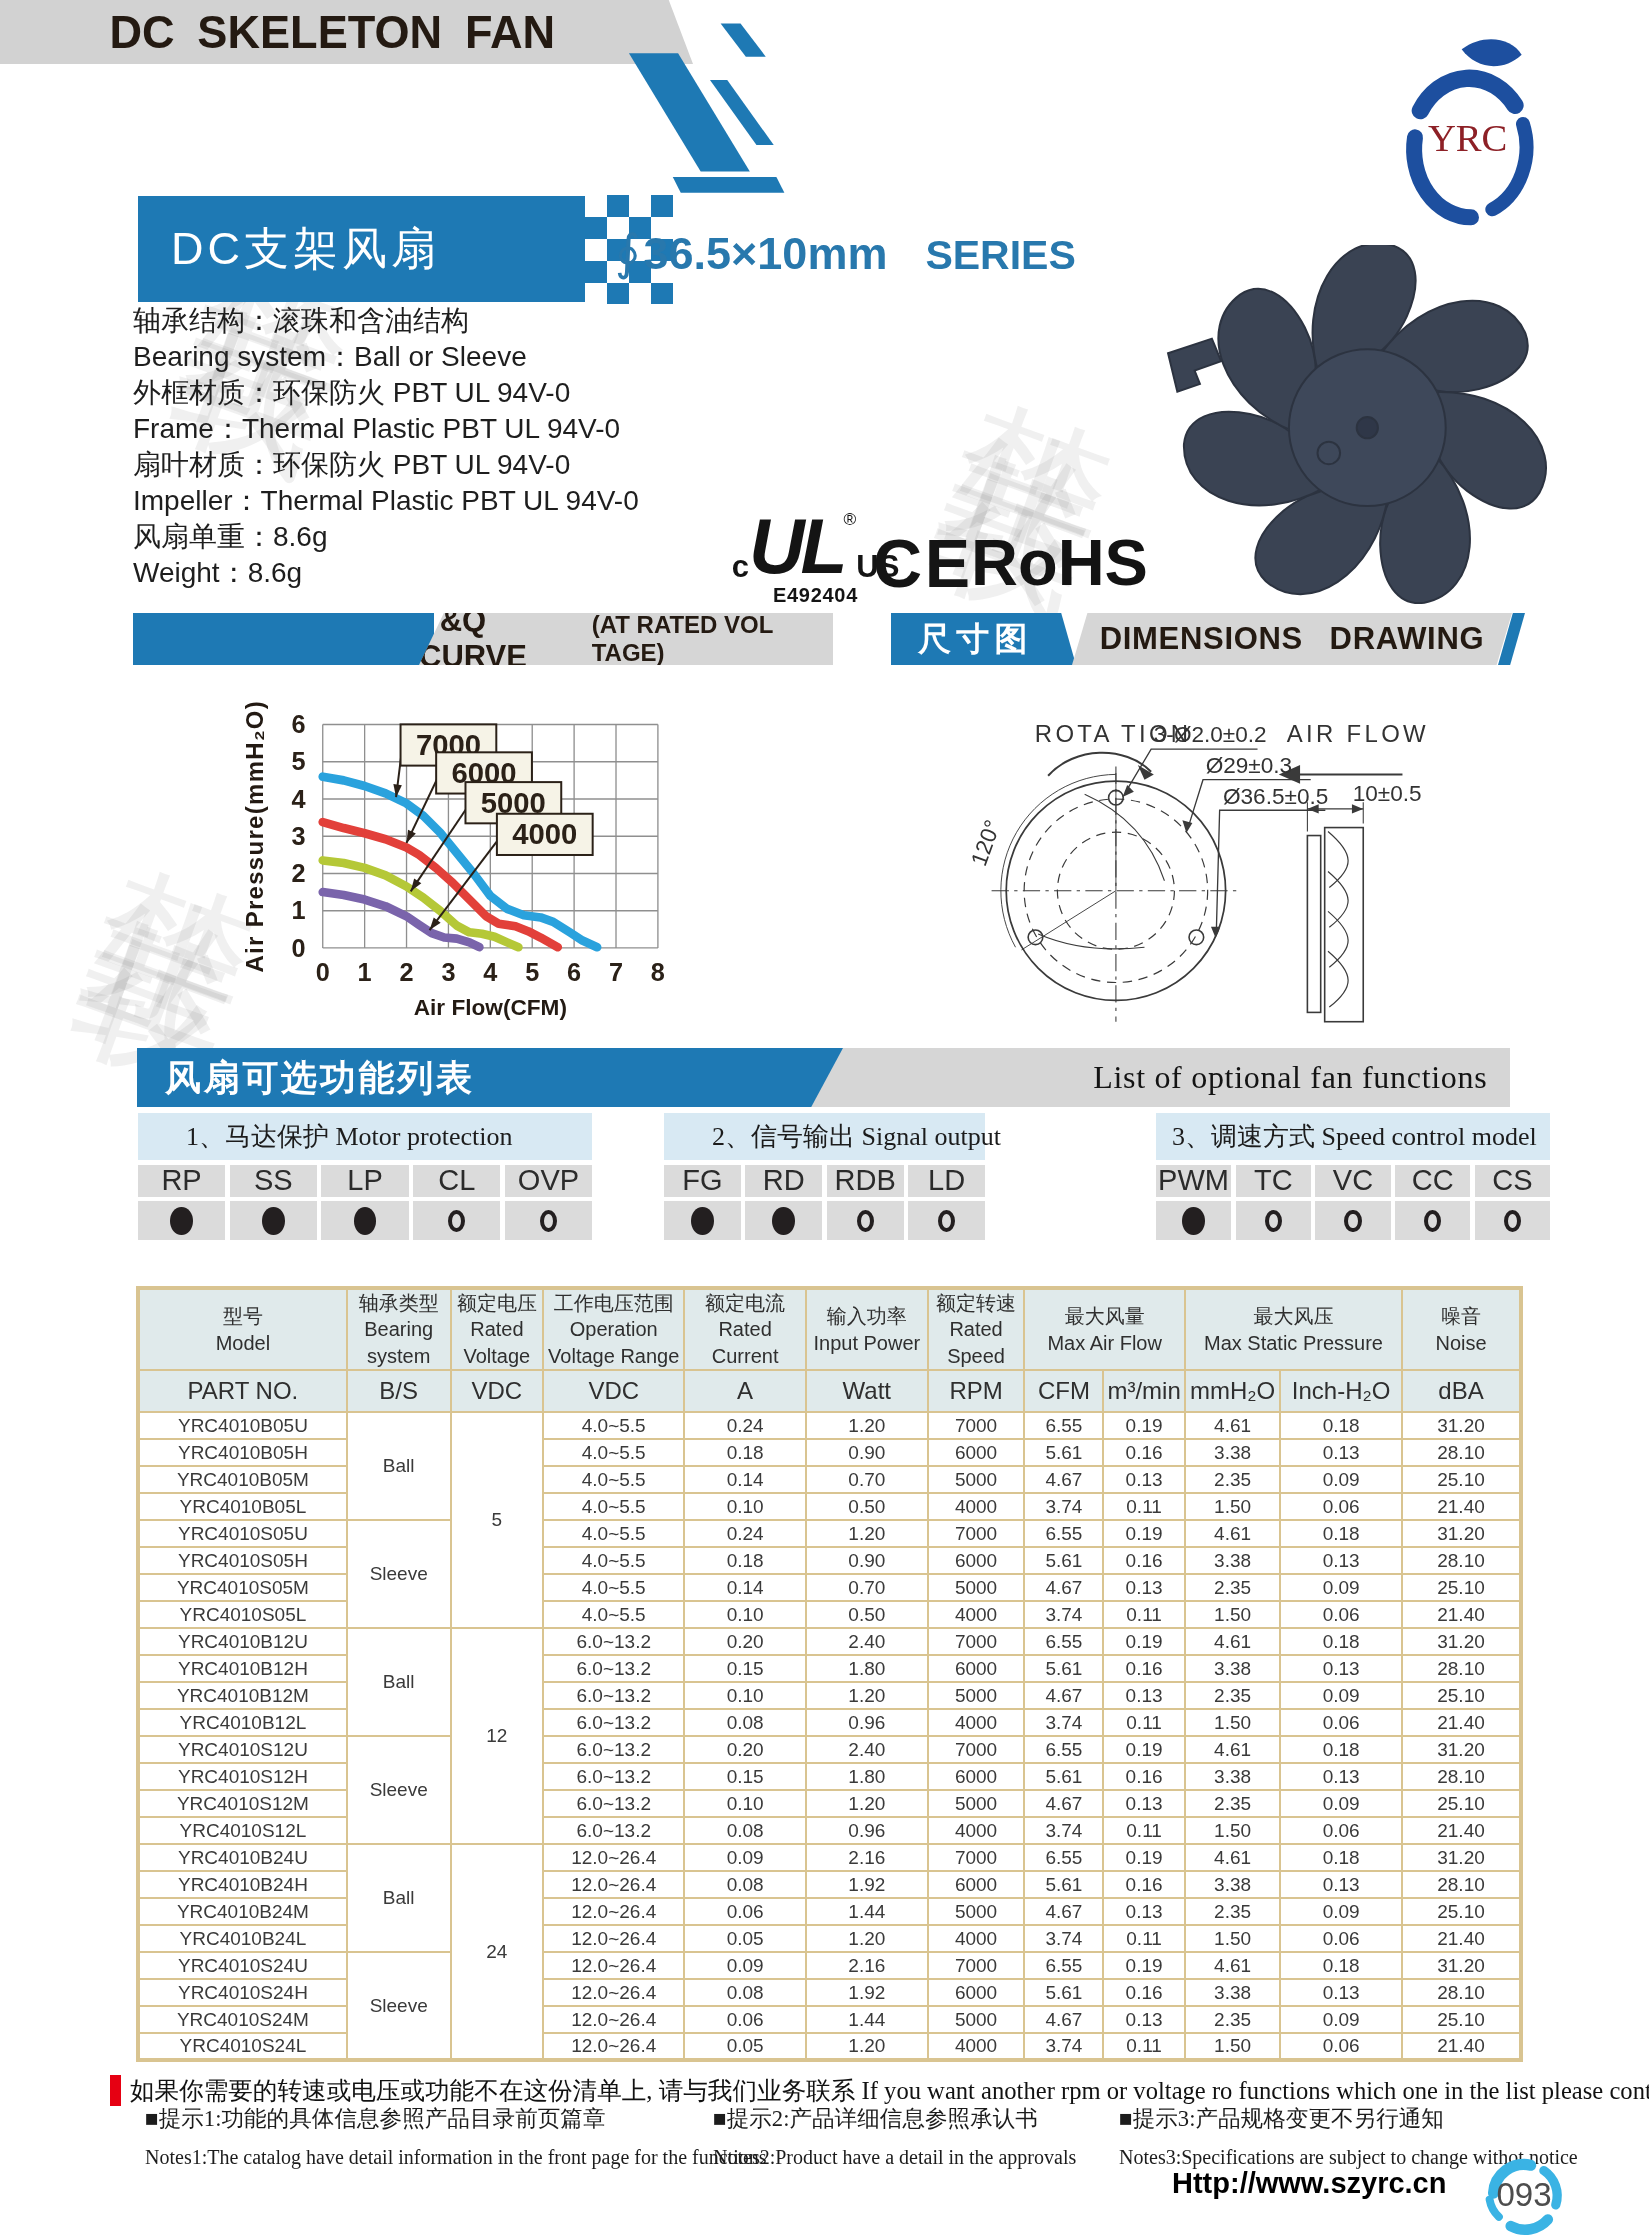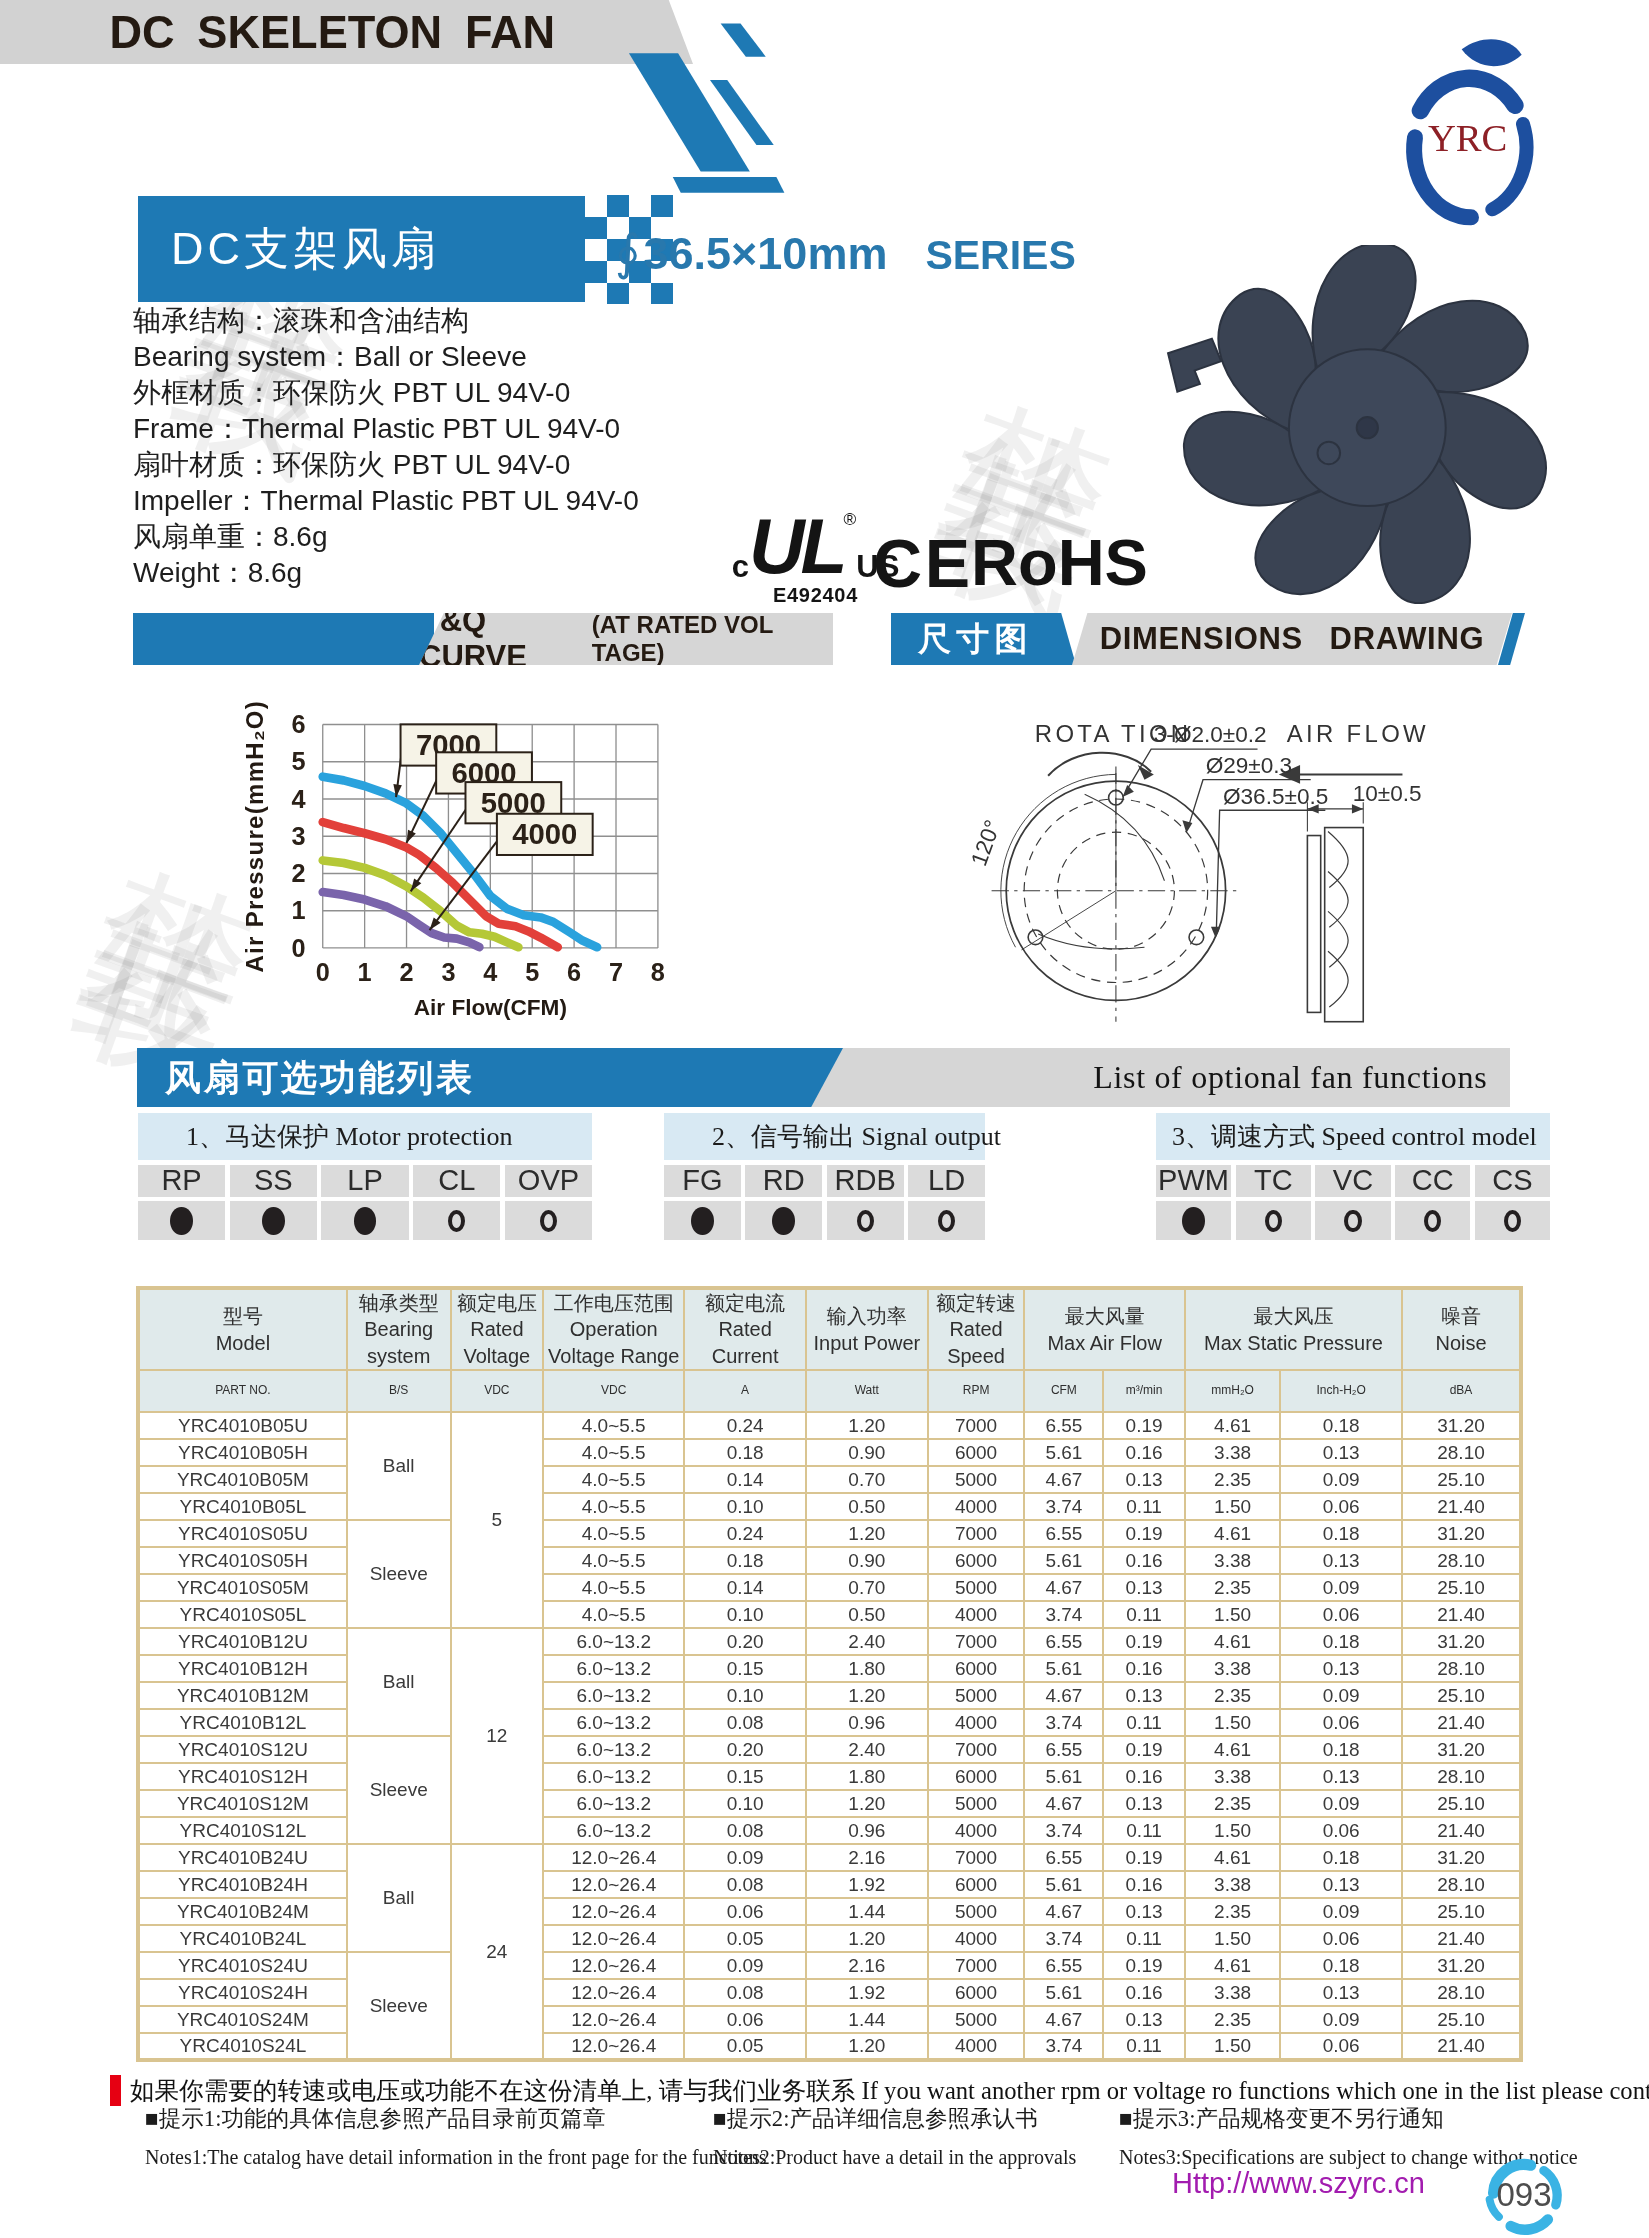--- a/index.html
+++ b/index.html
@@ -87,32 +87,32 @@
   .fn-dotcell{height:39px}
   .dot-filled{width:22.6px;height:28px;border-radius:50%;background:#231f20;display:inline-block}
   .dot-hollow{width:17.3px;height:22.6px;border-radius:50%;border:4px solid #231f20;display:inline-block}
 
   
   #spec-table{position:absolute;left:136px;top:1286px;width:1387px;border-collapse:collapse;
               table-layout:fixed;border:4px solid #d9c491;background:#fff}
   #spec-table th,#spec-table td{border:2px solid #d9c491;text-align:center;vertical-align:middle;overflow:hidden}
   #spec-table thead th{background:#e0eaeb;font-weight:normal;color:#2f2f2f;font-size:20px;line-height:1.32}
   #spec-table th.h1{height:70px}
-  #spec-table th.unit{height:42px;font-size:12px}
+  #spec-table th.unit{height:42px;font-size:24px}
   #spec-table tbody td{height:27px;font-size:19px;color:#3a3a3a}
 
   
   #contact-note{left:110px;top:2074px;display:flex;align-items:center;gap:9.3px}
   #contact-note .red-square{width:10.6px;height:31px;background:#e60012;flex:none}
   #contact-note .txt{font-family:"Liberation Serif",serif;font-size:24.6px;color:#111;white-space:nowrap}
   .note-col{position:absolute;top:2103px}
   .note-zh{font-family:"Liberation Serif",serif;font-size:22.6px;color:#1c1c1c;white-space:nowrap}
   .note-en{font-family:"Liberation Serif",serif;font-size:20px;color:#1c1c1c;margin-top:12px;white-space:nowrap}
   #note0{left:145px}#note1{left:713px}#note2{left:1119px}
-  #site-url{left:1172px;top:2167px;font-size:29px;font-weight:normal;color:#a21caf}
+  #site-url{left:1172px;top:2167px;font-size:29px;font-weight:bold;color:#000000}
   #page-logo{left:1480px;top:2152px;width:88px;height:86px}
 </style>
 </head>
 <body>
 
 <div class="page">
 
   <div class="wm" style="left:239px;top:153px">禁止转载</div>
   <div class="wm" style="left:140px;top:765px">禁止转载</div>
   <div class="wm" style="left:998px;top:299px">禁止转载</div>

